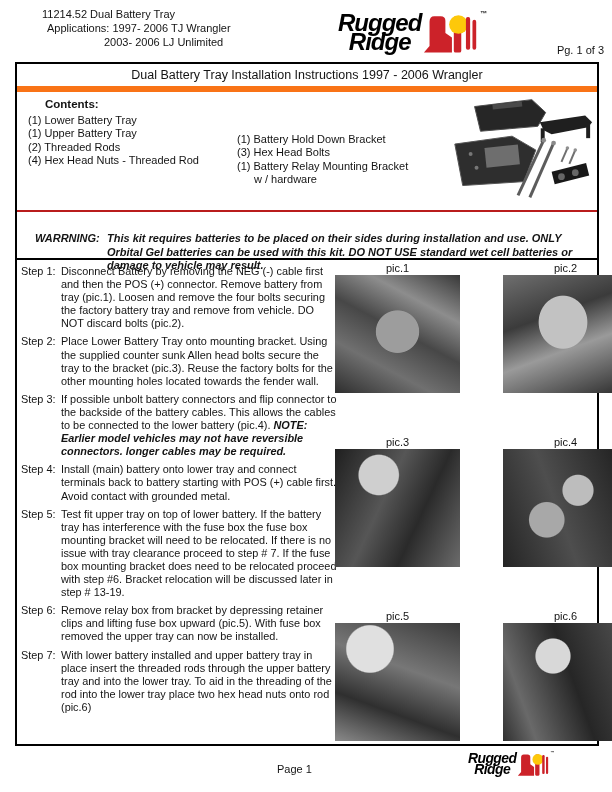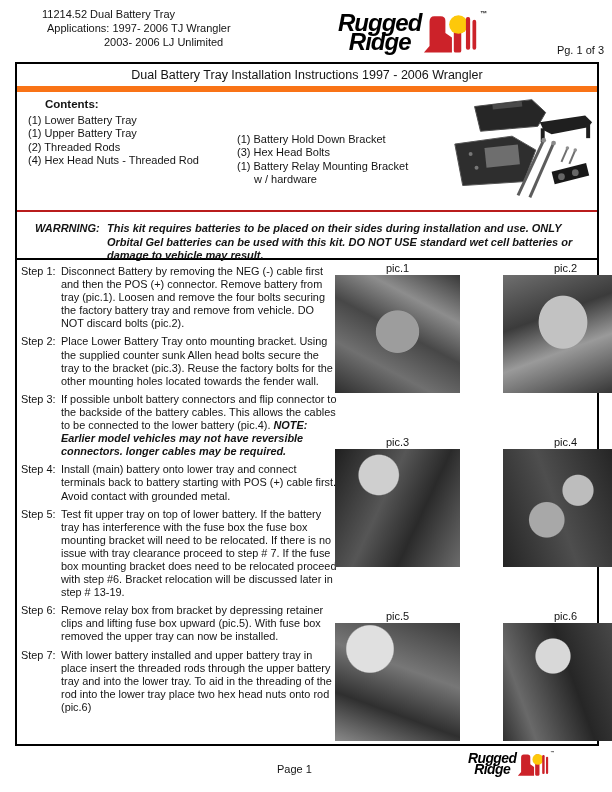--- a/index.html
+++ b/index.html
@@ -38,21 +38,21 @@
   .contents-section { height:118px; flex:none; border-bottom:2px solid #b91c1c; position:relative; }
   .contents-heading { position:absolute; left:28px; top:6px; font-weight:bold; font-size:11.5px; }
   .parts-list { list-style:none; margin:0; padding:0; font-size:11px; line-height:13.4px; position:absolute; }
   .left-list { left:11px; top:22px; }
   .right-list { left:220px; top:13px;margin-top:28px; }
   .right-list li:last-child { padding-left:17px; }
   .parts-art { position:absolute; left:424px; top:4px; width:158px; height:108px; }
 
   .warning-section {
     height:48px; flex:none; border-bottom:2px solid #000;
-    display:flex; padding:10px 0 0 18px; box-sizing:border-box;
+    display:flex; padding:20px 0 0 18px; box-sizing:border-box;
     font-size:11px; font-weight:bold; font-style:italic; line-height:13.6px;
   }
   .warning-label { flex:none; width:72px; }
   .warning-text { width:472px; }
 
   .steps-section { flex:1; position:relative; }
   .steps-col { position:absolute; left:4px; top:5px; width:316px; }
   .step { display:flex; margin-bottom:5px; font-size:10.9px; line-height:13.1px; }
   .step-label { flex:none; width:40px; }
   .step-text { flex:1; }

